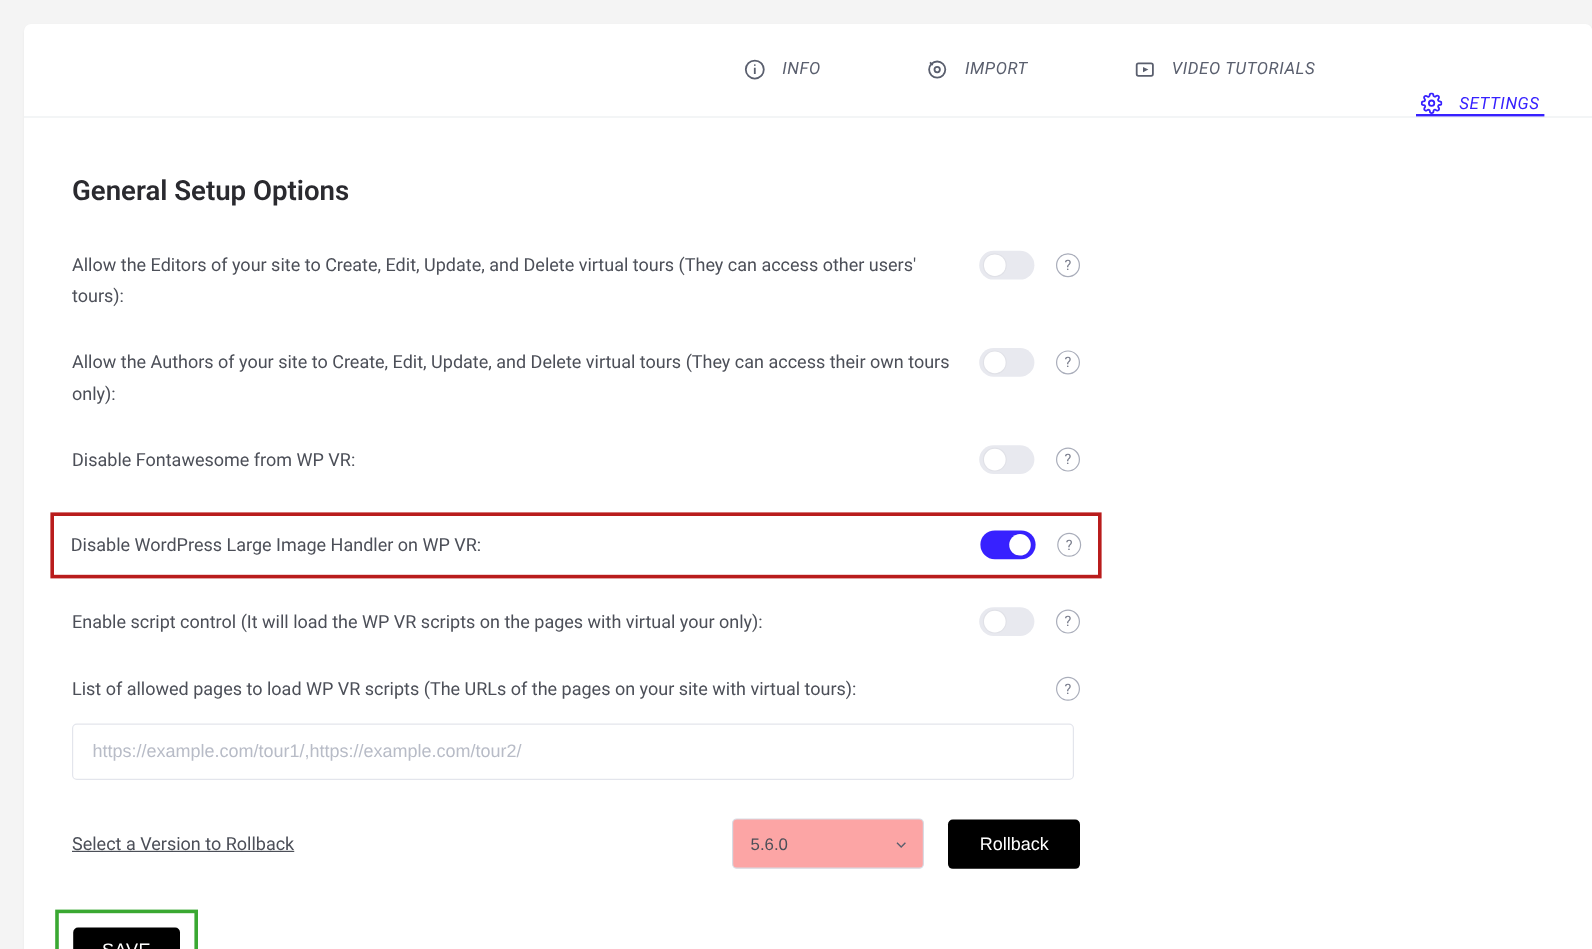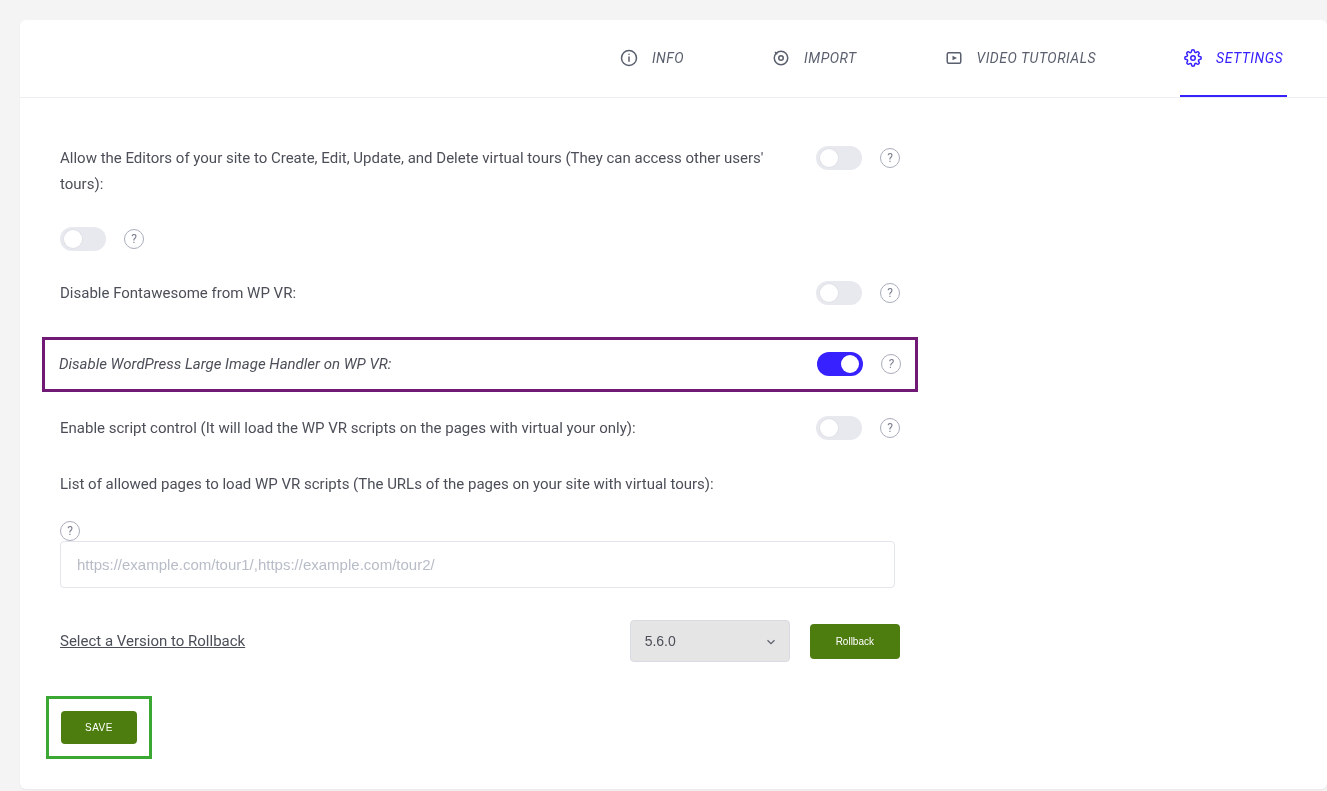--- a/index.html
+++ b/index.html
@@ -37,20 +37,21 @@
     font-size: 14px;
     letter-spacing: .5px;
     cursor: pointer;
     border-bottom: 2px solid transparent;
     padding: 0 4px;
     font-style: italic;
   }
   .tab.active {
     color: #3721ff;
     border-bottom-color: #3721ff;
+    align-items: flex-end;
   }
   .tab .icon { display: inline-flex; width: 18px; height: 18px; }
   .tab .icon svg { width: 100%; height: 100%; display: block; }
 
   
   .content {
     padding: 48px 40px 30px 40px;
     max-width: 920px;
   }
   .heading {
@@ -105,33 +106,32 @@
     display: flex;
     align-items: center;
     justify-content: center;
     flex: none;
     margin-top: 2px;
     cursor: pointer;
   }
 
   
   .row-highlight {
-    border: 3px solid #701a75;
+    border: 3px solid #b91c1c;
     padding: 12px 14px 12px 14px;
     margin-left: -18px;
     margin-right: -18px;
     margin-bottom: 24px;
     width: calc(100% + 36px);
-    font-style: italic;
   }
 
   
   .list-section { margin-bottom: 32px; }
   .list-label-row {
-    display:flex; align-items:flex-start; gap:22px; margin-bottom:0;flex-direction:column;
+    display:flex; align-items:flex-start; gap:22px; margin-bottom:16px;
   }
   .list-label-row .label { flex:1; color:#4c4f58; font-size:15px; line-height:1.7; }
   .url-input {
     width: 835px;
     max-width: 100%;
     padding: 14px 16px;
     border: 1px solid #e3e5ec;
     border-radius: 4px;
     font-size: 15px;
     color: #333;
@@ -147,33 +147,33 @@
   .select-wrap {
     position:relative;
     width: 160px;
   }
   .version-select {
     width: 100%;
     padding: 12px 34px 12px 14px;
     font-size: 14px;
     border: 1px solid #d8dbe3;
     border-radius: 4px;
-    background:#e5e5e5;
+    background:#fca5a5;
     appearance:none;
     cursor:pointer;
     color:#4c4f58;
   }
   .select-chevron {
     position:absolute; right:12px; top:50%; transform:translateY(-50%);
     width:14px; height:14px; pointer-events:none; color:#5a5f6e;
   }
   .btn {
     display:inline-flex; align-items:center; justify-content:center;
-    background:#4d7c0f; color:#fff; border:none; border-radius:4px;
-    font-size:10px; font-weight:500; cursor:pointer;
+    background:#000000; color:#fff; border:none; border-radius:4px;
+    font-size:15px; font-weight:500; cursor:pointer;
   }
   .btn-rollback { padding: 12px 26px; }
   .btn-save { padding: 11px 24px; letter-spacing:.5px; }
 
   .save-wrap {
     display:inline-block;
     border: 3px solid #3aa832;
     padding: 12px;
     margin-left: -14px;
   }
@@ -223,28 +223,30 @@
         <svg viewBox="0 0 24 24" fill="none" stroke="currentColor" stroke-width="2">
           <circle cx="12" cy="12" r="3"></circle>
           <path d="M19.4 15a1.65 1.65 0 0 0 .33 1.82l.06.06a2 2 0 1 1-2.83 2.83l-.06-.06a1.65 1.65 0 0 0-1.82-.33 1.65 1.65 0 0 0-1 1.51V21a2 2 0 1 1-4 0v-.09a1.65 1.65 0 0 0-1-1.51 1.65 1.65 0 0 0-1.82.33l-.06.06a2 2 0 1 1-2.83-2.83l.06-.06a1.65 1.65 0 0 0 .33-1.82 1.65 1.65 0 0 0-1.51-1H3a2 2 0 1 1 0-4h.09a1.65 1.65 0 0 0 1.51-1 1.65 1.65 0 0 0-.33-1.82l-.06-.06a2 2 0 1 1 2.83-2.83l.06.06a1.65 1.65 0 0 0 1.82.33h0a1.65 1.65 0 0 0 1-1.51V3a2 2 0 1 1 4 0v.09a1.65 1.65 0 0 0 1 1.51h0a1.65 1.65 0 0 0 1.82-.33l.06-.06a2 2 0 1 1 2.83 2.83l-.06.06a1.65 1.65 0 0 0-.33 1.82v0a1.65 1.65 0 0 0 1.51 1H21a2 2 0 1 1 0 4h-.09a1.65 1.65 0 0 0-1.51 1z"></path>
         </svg>
       </span>
       <span>SETTINGS</span>
     </div>
   </div>
 
   <div class="content">
+    <h2 class="heading">General Setup Options</h2>
 
     <div class="row">
       <div class="label">Allow the Editors of your site to Create, Edit, Update, and Delete virtual tours (They can access other users' tours):</div>
       <div class="toggle"></div>
       <div class="help">?</div>
     </div>
 
     <div class="row">
+      <div class="label">Allow the Authors of your site to Create, Edit, Update, and Delete virtual tours (They can access their own tours only):</div>
       <div class="toggle"></div>
       <div class="help">?</div>
     </div>
 
     <div class="row">
       <div class="label">Disable Fontawesome from WP VR:</div>
       <div class="toggle"></div>
       <div class="help">?</div>
     </div>
 

